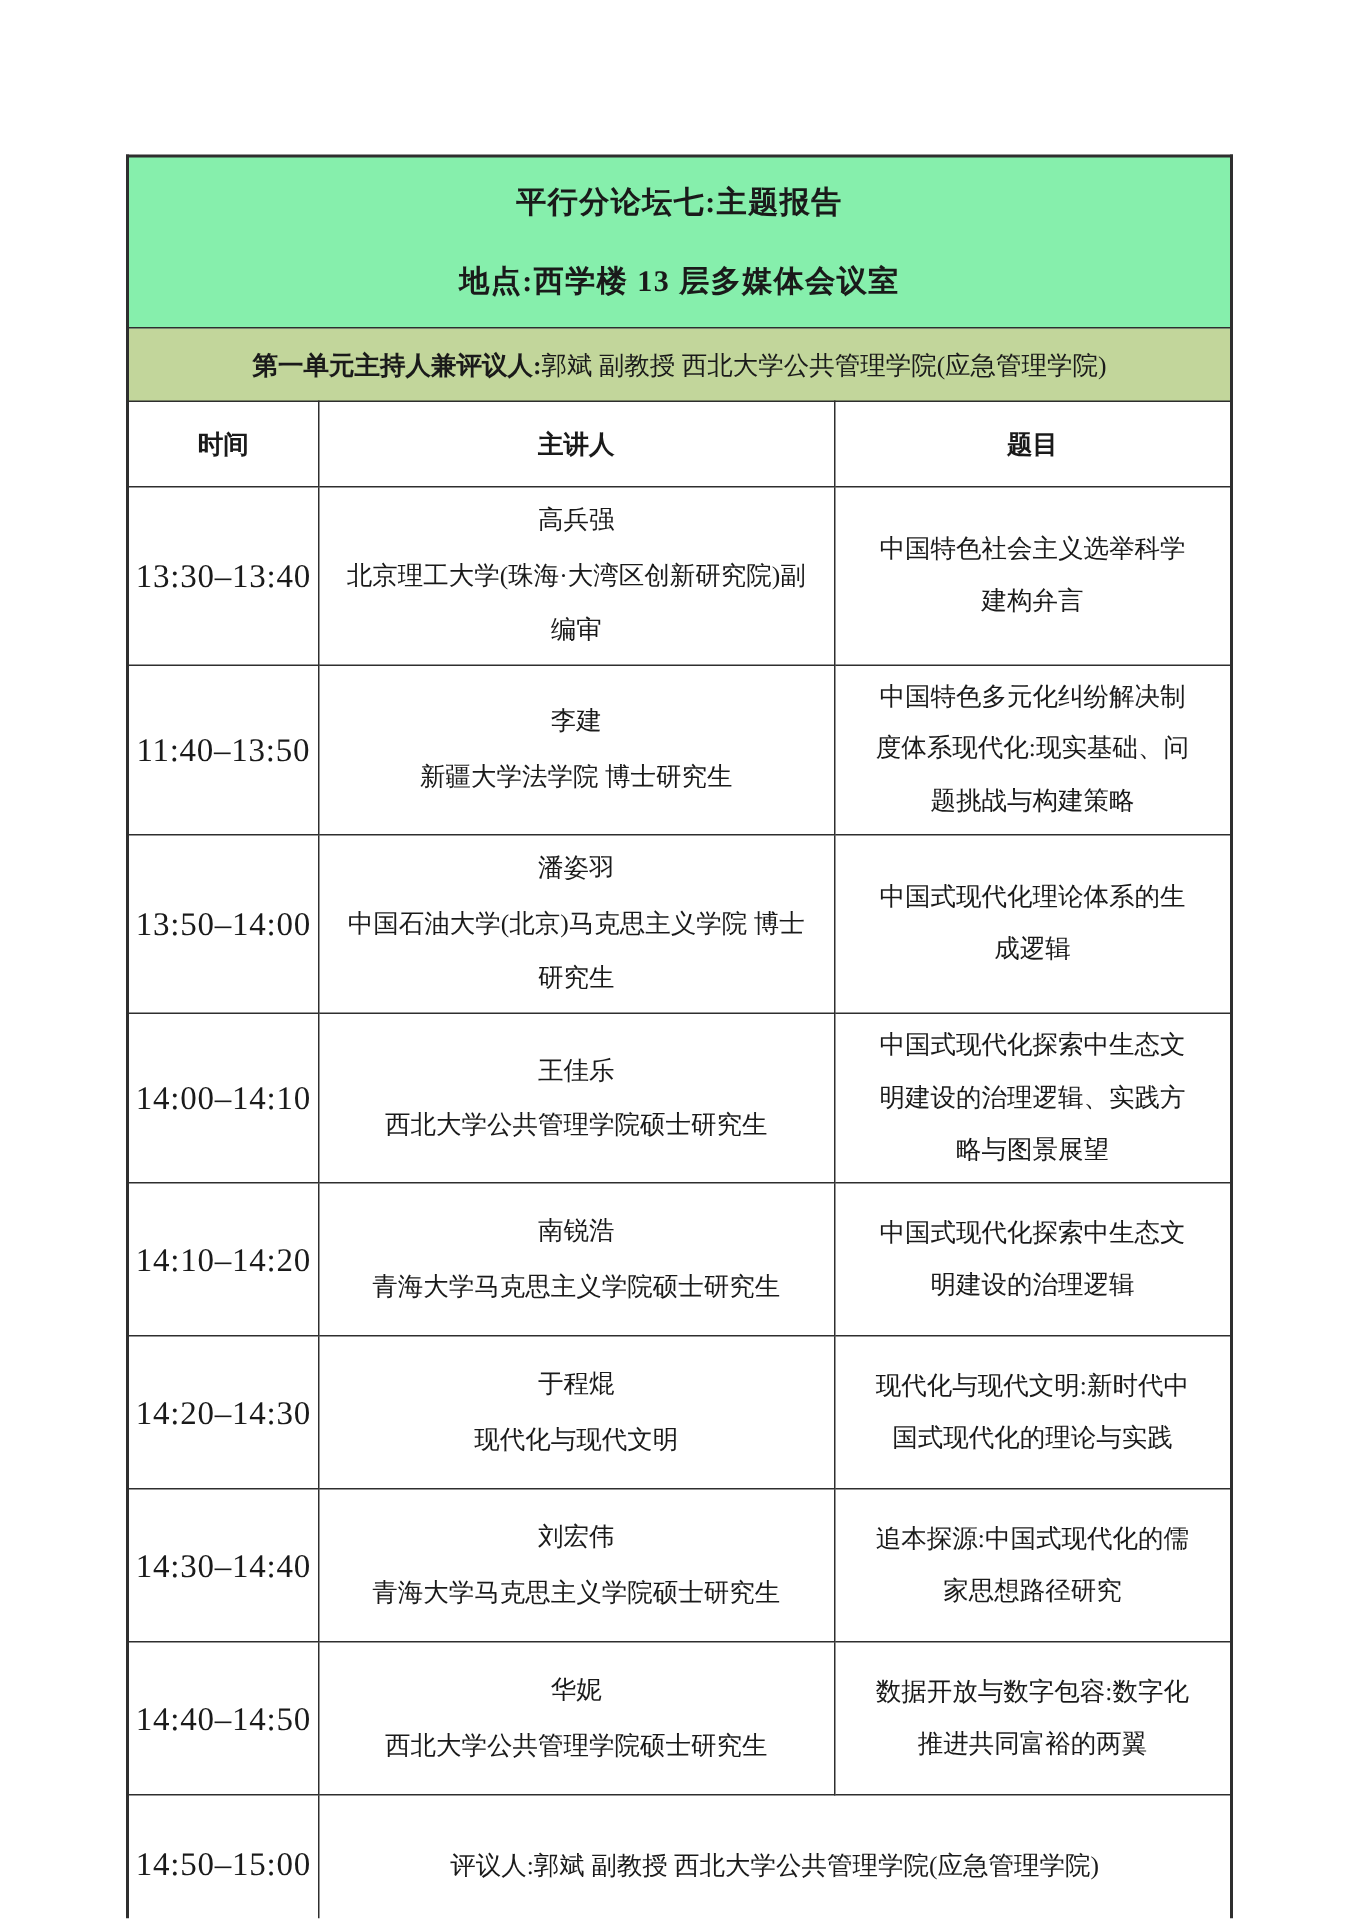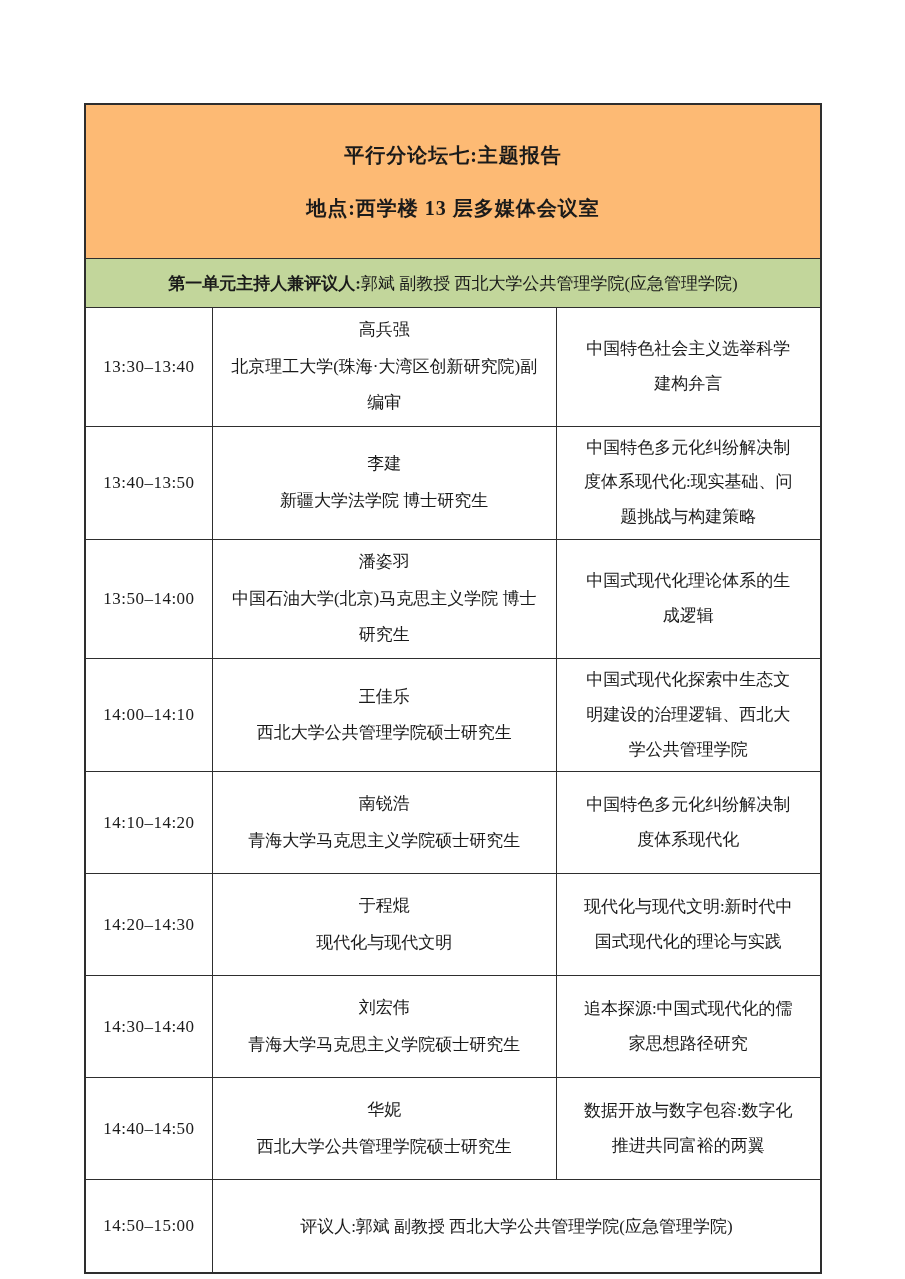--- a/index.html
+++ b/index.html
@@ -17,23 +17,23 @@
     border:2px solid #2e2e2e;
   }
   table.agenda td,table.agenda th{
     border:1px solid #2e2e2e;
     vertical-align:middle;
     text-align:center;
   }
 
   
   tr.banner-row td{
-    background:#fdba74;
+    background:#86efac;
     height:113px;
-    padding:20px 10px;
+    padding:0 10px;
   }
   .banner-line{
     font-weight:bold;
     font-size:20px;
     line-height:1;
     letter-spacing:1px;
   }
   .banner-line + .banner-line{margin-top:33px;}
 
   
@@ -49,21 +49,21 @@
   
   tr.head-row th{
     height:54px;
     font-size:17px;
     font-weight:bold;
     background:#fff;
   }
 
   
   tr.data-row td{height:93px;background:#fff;}
-  td.time{font-size:17px;letter-spacing:0.5px;margin-top:44px;}
+  td.time{font-size:22px;letter-spacing:0.5px;margin-top:44px;}
   td.speaker{font-size:17px;line-height:2.15;padding:4px 14px;}
   td.title-cell{font-size:17px;line-height:2.05;padding:4px 25px;}
 
   
   tr.footer-row td{height:84px;background:#fff;}
   td.footer-content{font-size:17px;padding:4px 8px;}
 
   .pagenum{
     position:absolute;
     left:0;right:0;
@@ -91,34 +91,39 @@
         <td colspan="3">
           <div class="banner-line">平行分论坛七:主题报告</div>
           <div class="banner-line">地点:西学楼 13 层多媒体会议室</div>
         </td>
       </tr>
       <tr class="unit-row">
         <td colspan="3">
           <span class="unit-label">第一单元主持人兼评议人:</span><span>郭斌 副教授 西北大学公共管理学院(应急管理学院)</span>
         </td>
       </tr>
+      <tr class="head-row">
+        <th>时间</th>
+        <th>主讲人</th>
+        <th>题目</th>
+      </tr>
     </thead>
 
     <tbody>
   <tr class="data-row">
     <td class="time">13:30–13:40</td>
     <td class="speaker">
       <div>高兵强</div>
       <div>北京理工大学(珠海·大湾区创新研究院)副编审</div>
     </td>
     <td class="title-cell">中国特色社会主义选举科学建构弁言</td>
   </tr>
 
   <tr class="data-row">
-    <td class="time">13:40–13:50</td>
+    <td class="time">11:40–13:50</td>
     <td class="speaker">
       <div>李建</div>
       <div>新疆大学法学院 博士研究生</div>
     </td>
     <td class="title-cell">中国特色多元化纠纷解决制度体系现代化:现实基础、问题挑战与构建策略</td>
   </tr>
 
   <tr class="data-row">
     <td class="time">13:50–14:00</td>
     <td class="speaker">
@@ -127,30 +132,30 @@
     </td>
     <td class="title-cell">中国式现代化理论体系的生成逻辑</td>
   </tr>
 
   <tr class="data-row">
     <td class="time">14:00–14:10</td>
     <td class="speaker">
       <div>王佳乐</div>
       <div>西北大学公共管理学院硕士研究生</div>
     </td>
-    <td class="title-cell">中国式现代化探索中生态文明建设的治理逻辑、西北大学公共管理学院</td>
+    <td class="title-cell">中国式现代化探索中生态文明建设的治理逻辑、实践方略与图景展望</td>
   </tr>
 
   <tr class="data-row">
     <td class="time">14:10–14:20</td>
     <td class="speaker">
       <div>南锐浩</div>
       <div>青海大学马克思主义学院硕士研究生</div>
     </td>
-    <td class="title-cell">中国特色多元化纠纷解决制度体系现代化</td>
+    <td class="title-cell">中国式现代化探索中生态文明建设的治理逻辑</td>
   </tr>
 
   <tr class="data-row">
     <td class="time">14:20–14:30</td>
     <td class="speaker">
       <div>于程焜</div>
       <div>现代化与现代文明</div>
     </td>
     <td class="title-cell">现代化与现代文明:新时代中国式现代化的理论与实践</td>
   </tr>

